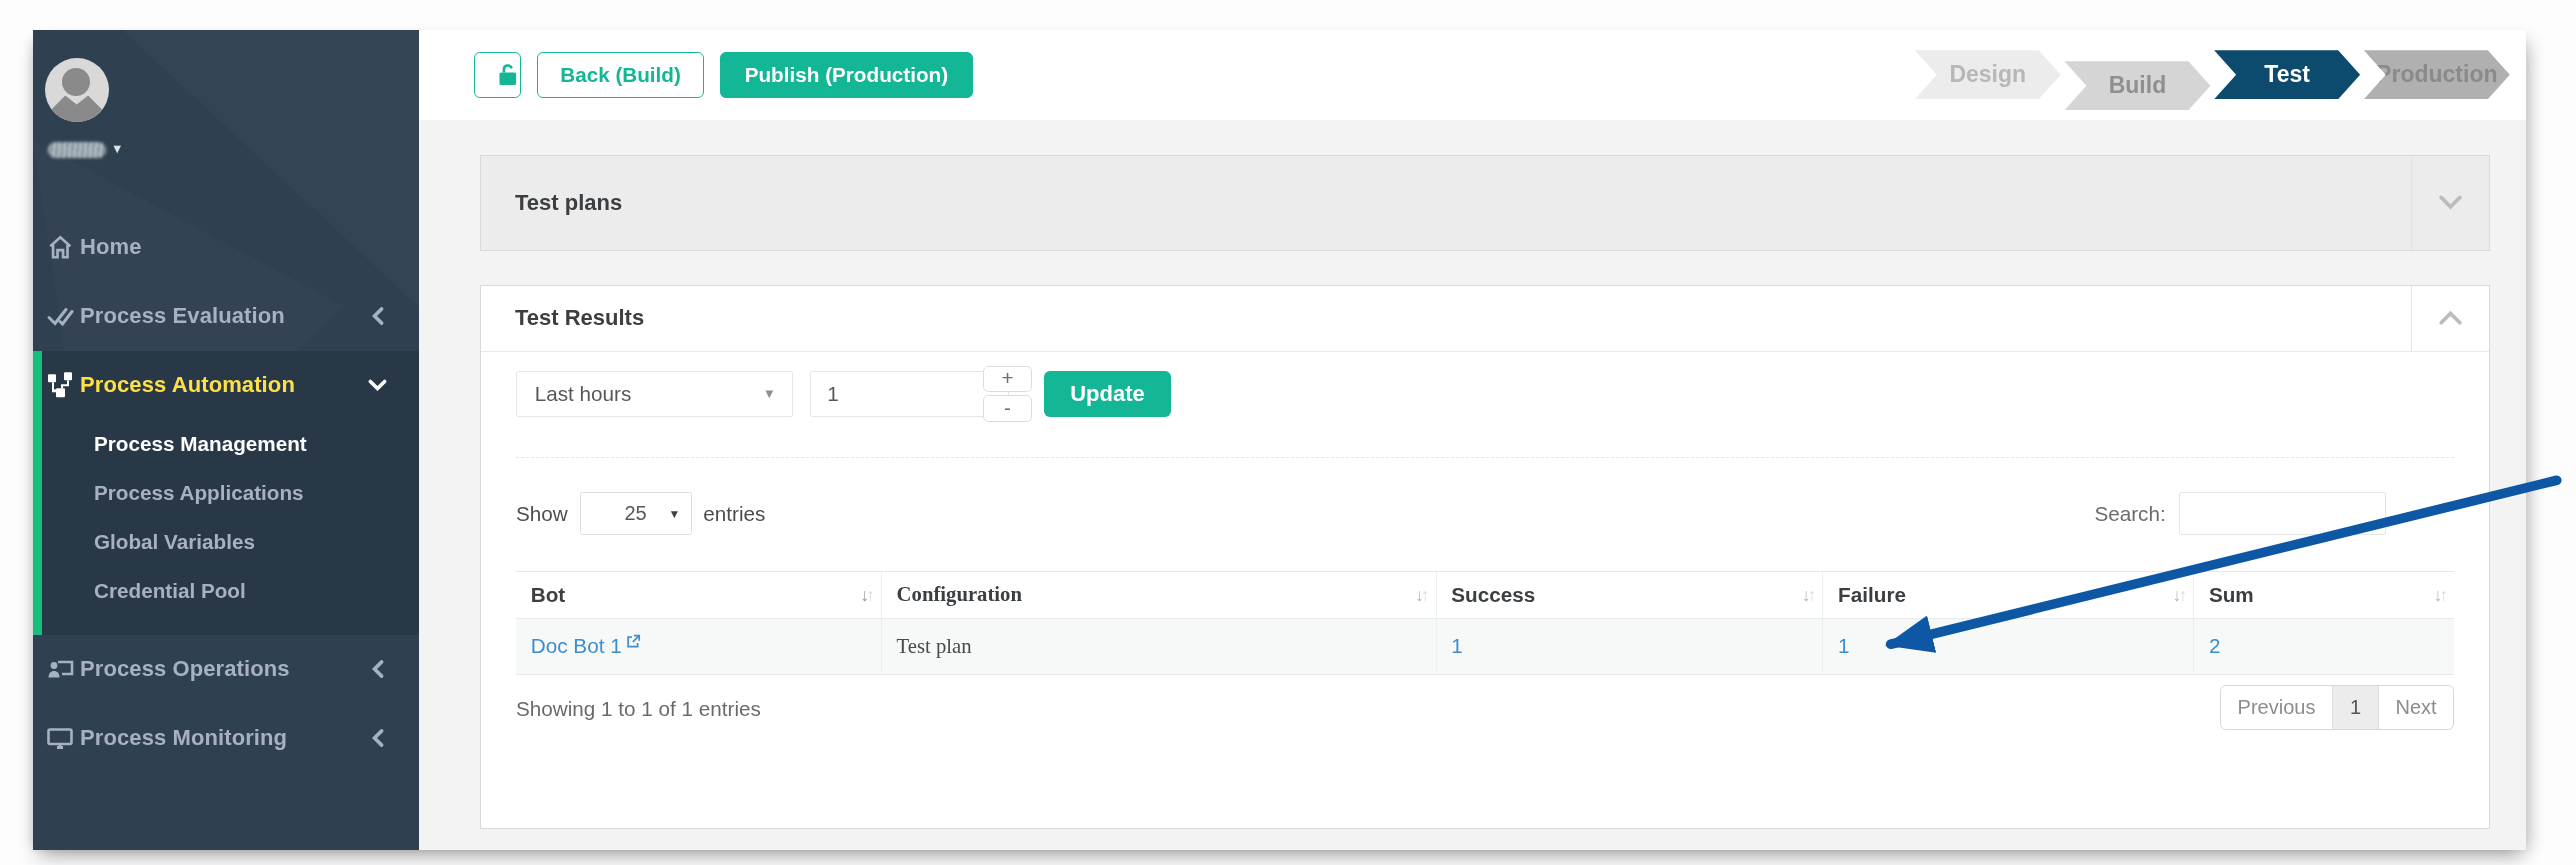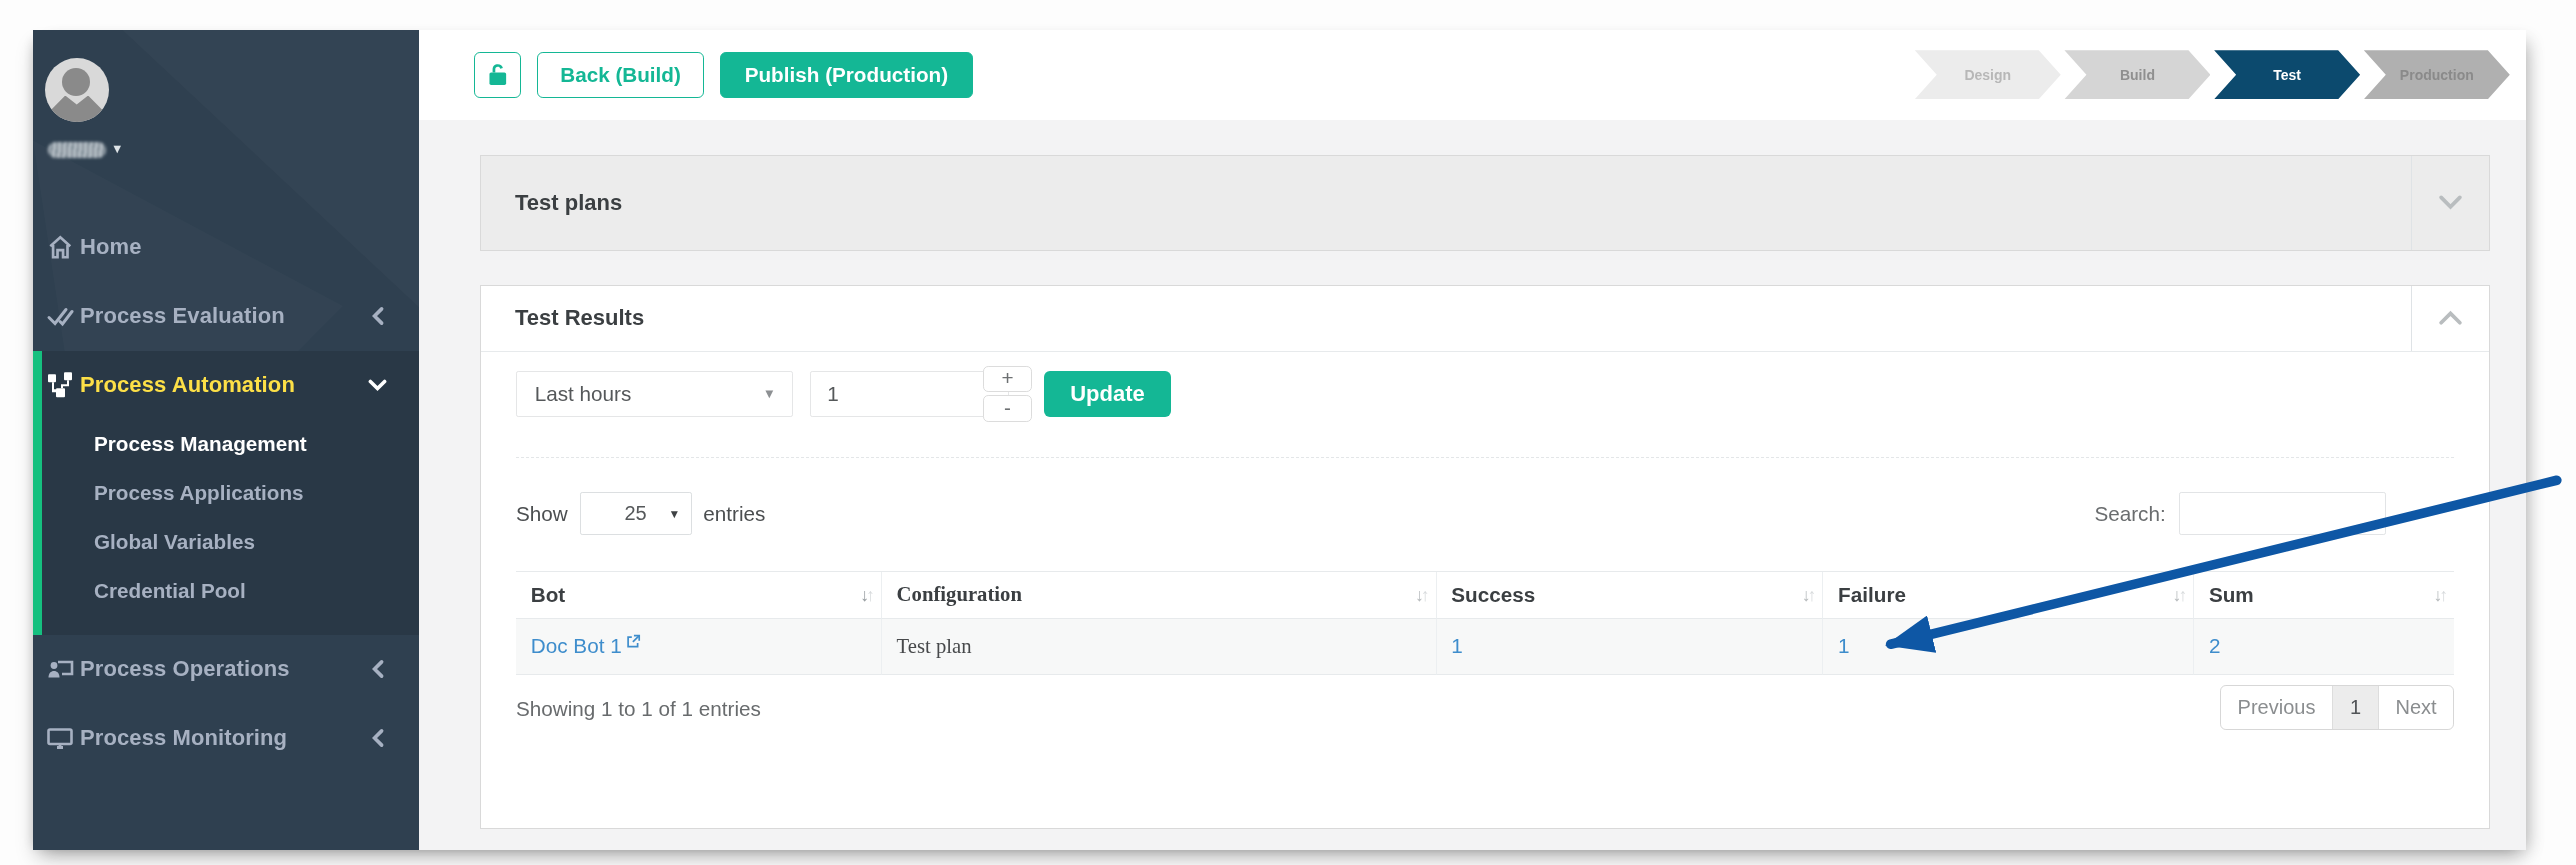--- a/index.html
+++ b/index.html
@@ -35,30 +35,30 @@
   .nav-group .nav-item .nlabel { left:38px; color:#fde047; }
   .sub-item { position:relative; height:49px; display:flex; align-items:center; cursor:pointer; }
   .sub-item .slabel { position:absolute; left:52px; font-size:20.7px; font-weight:600; color:#a7b1c2; }
   .sub-item.active .slabel { color:#ffffff; font-weight:700; }
   svg.sicon { display:block; }
 
   
   .main { position:absolute; left:386px; top:0; right:0; height:100%; }
   .topbar { position:relative; height:90px; background:#ffffff; }
   .actions { position:absolute; left:55px; top:22px; display:flex; align-items:center; gap:16.2px; }
-  .btn { height:46px; border-radius:5.9px; display:flex; align-items:center; justify-content:center; font-size:20.7px; font-weight:600; cursor:pointer; }
+  .btn { height:46px; border-radius:5.9px; display:flex; align-items:center; justify-content:flex-end; font-size:20.7px; font-weight:600; cursor:pointer; }
   .btn-lock { width:47px; background:#fff; border:1.5px solid #14b795; }
   .btn-outline { padding:0 22px; background:#fff; border:1.5px solid #14b795; color:#14b795; }
   .btn-solid { padding:0 23.6px; background:#14b795; border:1.5px solid #14b795; color:#ffffff; }
 
   .pipeline { position:absolute; right:16.2px; top:20.7px; display:flex; gap:3.7px; }
-  .step { width:146px; height:49px; display:flex; align-items:center; justify-content:center; font-size:14px; font-weight:600;
+  .step { width:146px; height:49px; display:flex; align-items:center; justify-content:center; font-size:23px; font-weight:600;
           clip-path:polygon(0 0, calc(100% - 22px) 0, 100% 50%, calc(100% - 22px) 100%, 0 100%, 22px 50%); }
   .step-design { background:#ececec; color:#b7b7b7; }
-  .step-build { background:#d5d5d5; color:#8f8f8f; }
+  .step-build { background:#d5d5d5; color:#8f8f8f;margin-top:11px; }
   .step-test { background:#0c4a6e; color:#ffffff; font-weight:700; }
   .step-production { background:#b0b0b0; color:#8a8a8a; }
 
   .content { position:absolute; left:0; top:90px; right:0; bottom:0; background:#f3f3f4; }
 
   
   .panel { position:absolute; left:61px; width:2010px; background:#ffffff; border:1.5px solid #d9d9d9; }
   .panel-collapsed { top:35px; height:96px; background:#ececec; }
   .panel-collapsed .ptitle { position:absolute; left:34px; top:0; height:100%; display:flex; align-items:center; font-size:22px; font-weight:700; color:#3b3f42; }
   .ptool { position:absolute; right:0; top:0; width:78px; height:100%; border-left:1.5px solid #dfe3e6; display:flex; align-items:center; justify-content:center; cursor:pointer; }

